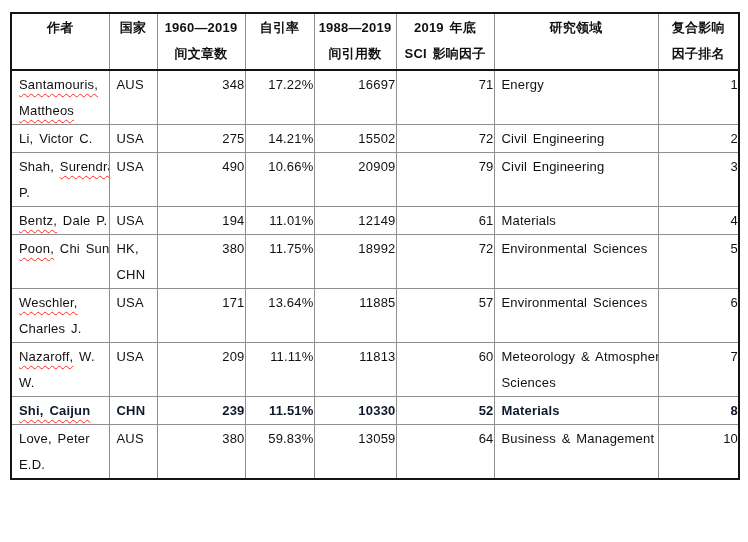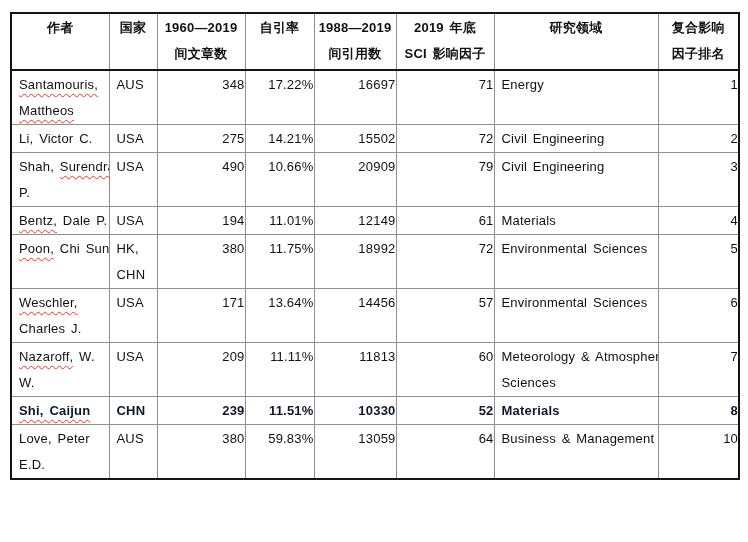--- a/index.html
+++ b/index.html
@@ -246,21 +246,21 @@
           <td class="align-left">
             <div class="cell-line">USA</div>
           </td>
           <td class="align-center">
             <div class="cell-line">171</div>
           </td>
           <td class="align-center">
             <div class="cell-line">13.64%</div>
           </td>
           <td class="align-center">
-            <div class="cell-line">14456</div>
+            <div class="cell-line">11885</div>
           </td>
           <td class="align-center">
             <div class="cell-line">57</div>
           </td>
           <td class="align-left">
             <div class="cell-line">Environmental Sciences</div>
           </td>
           <td class="align-center">
             <div class="cell-line">6</div>
           </td>

